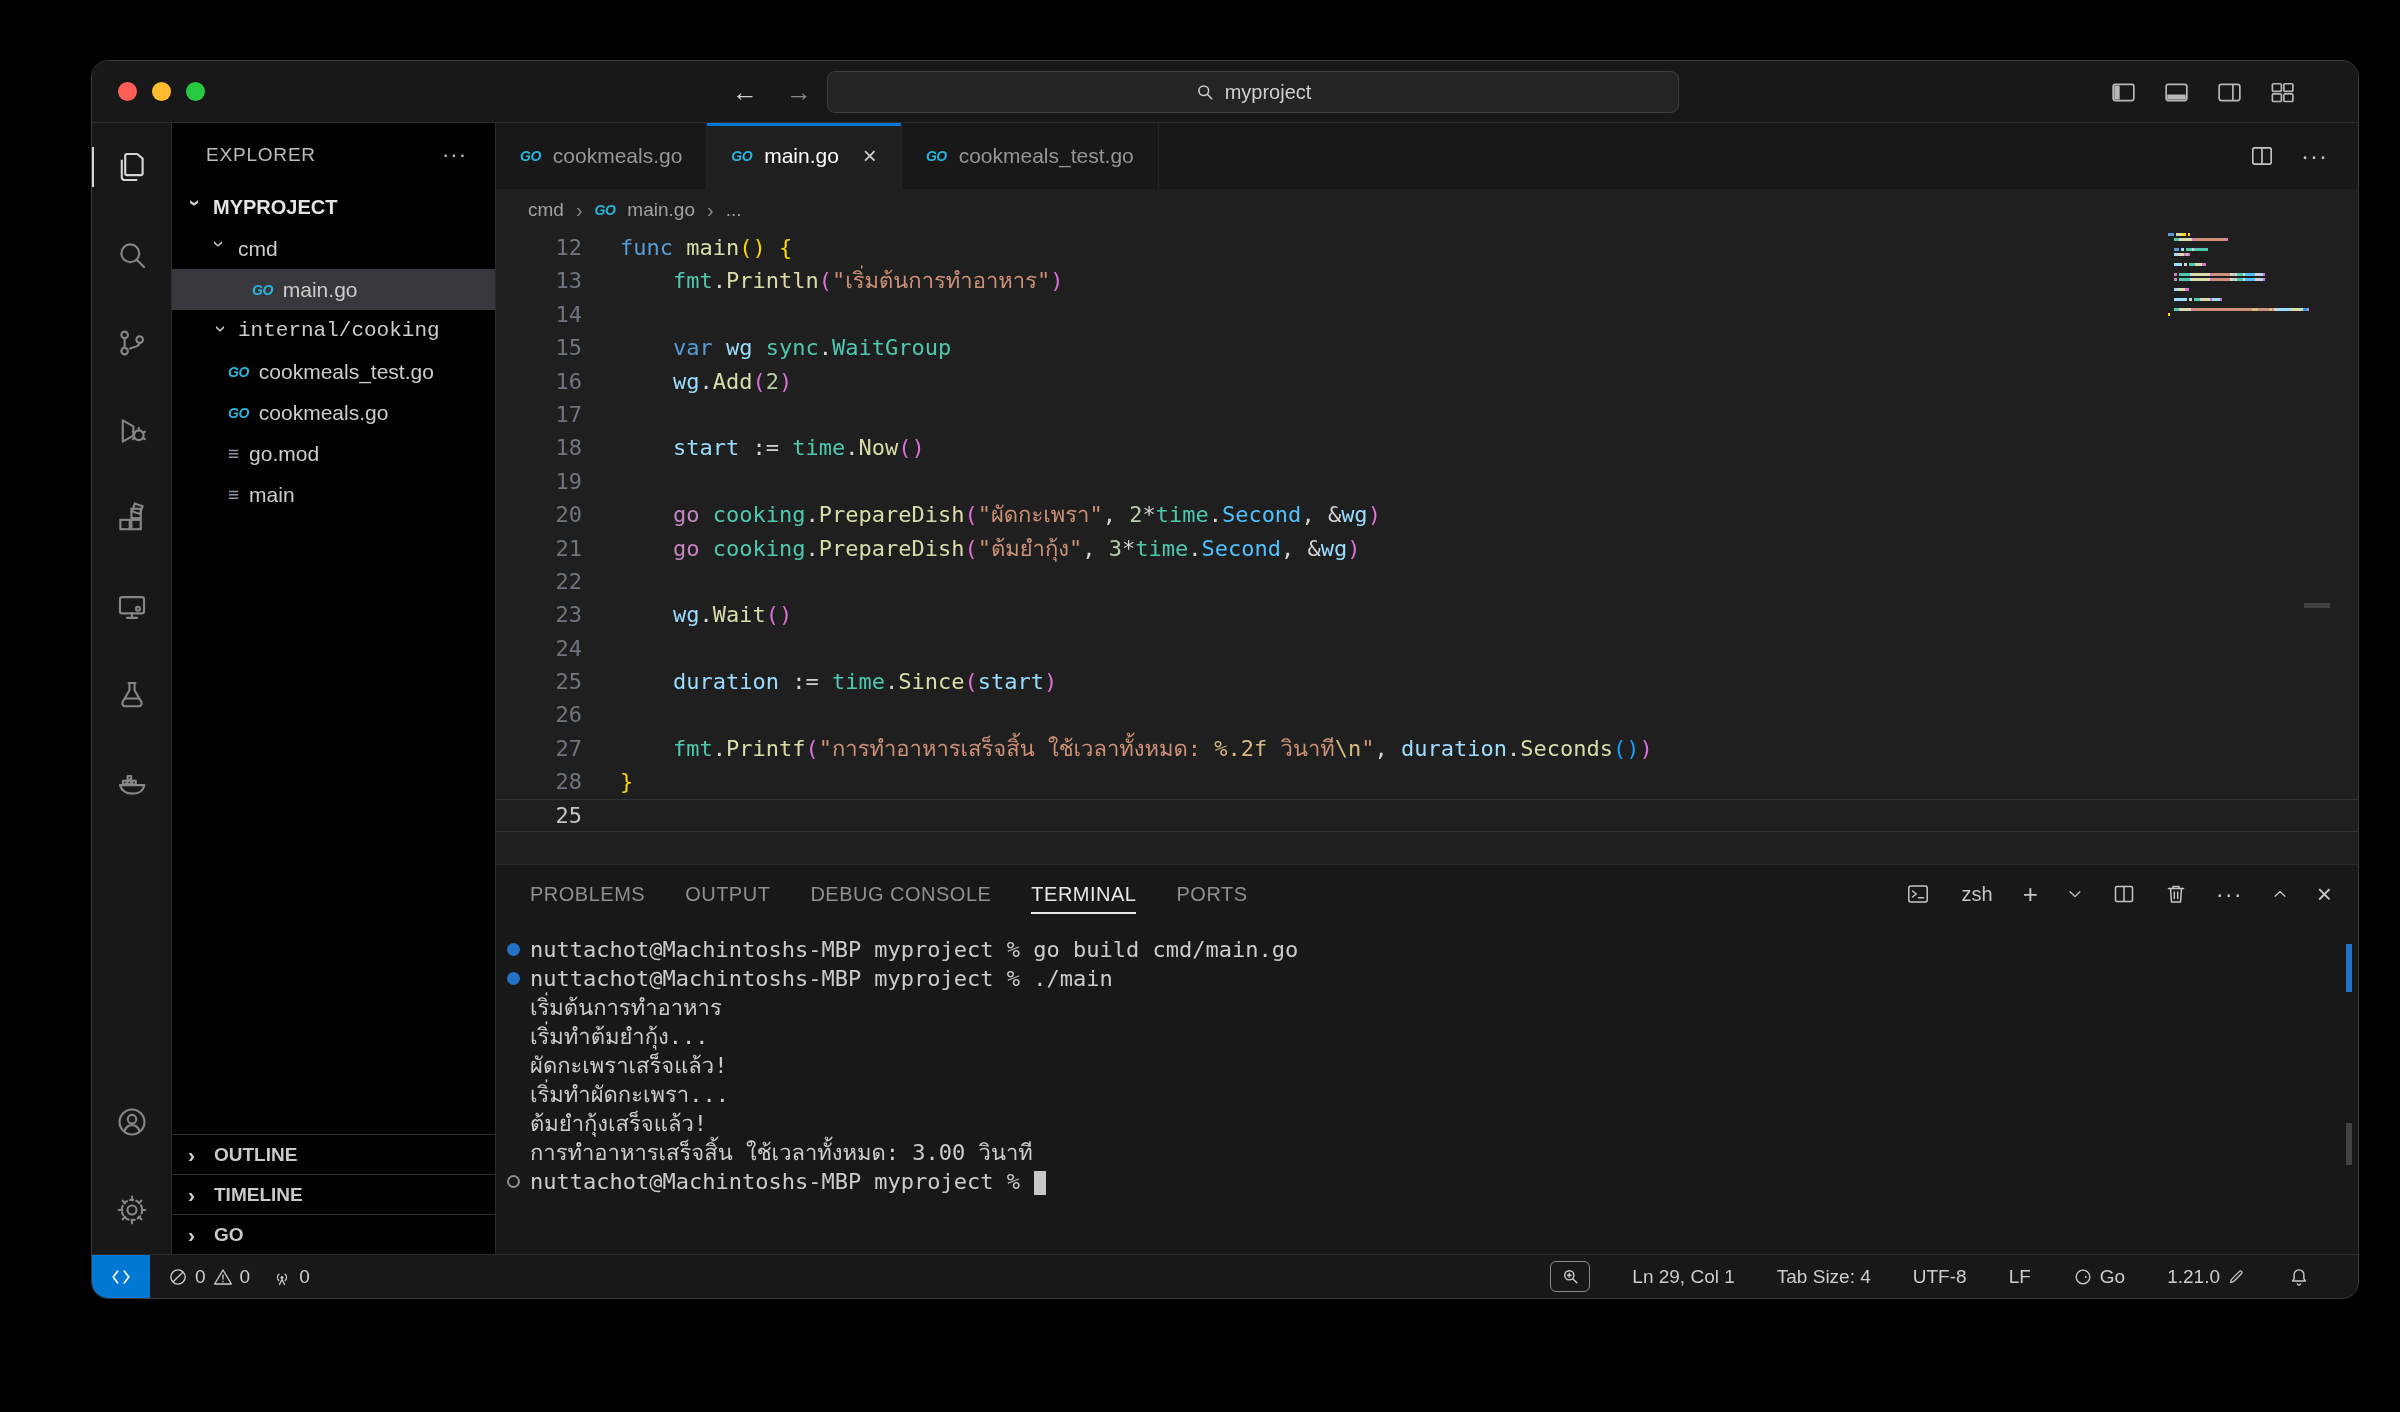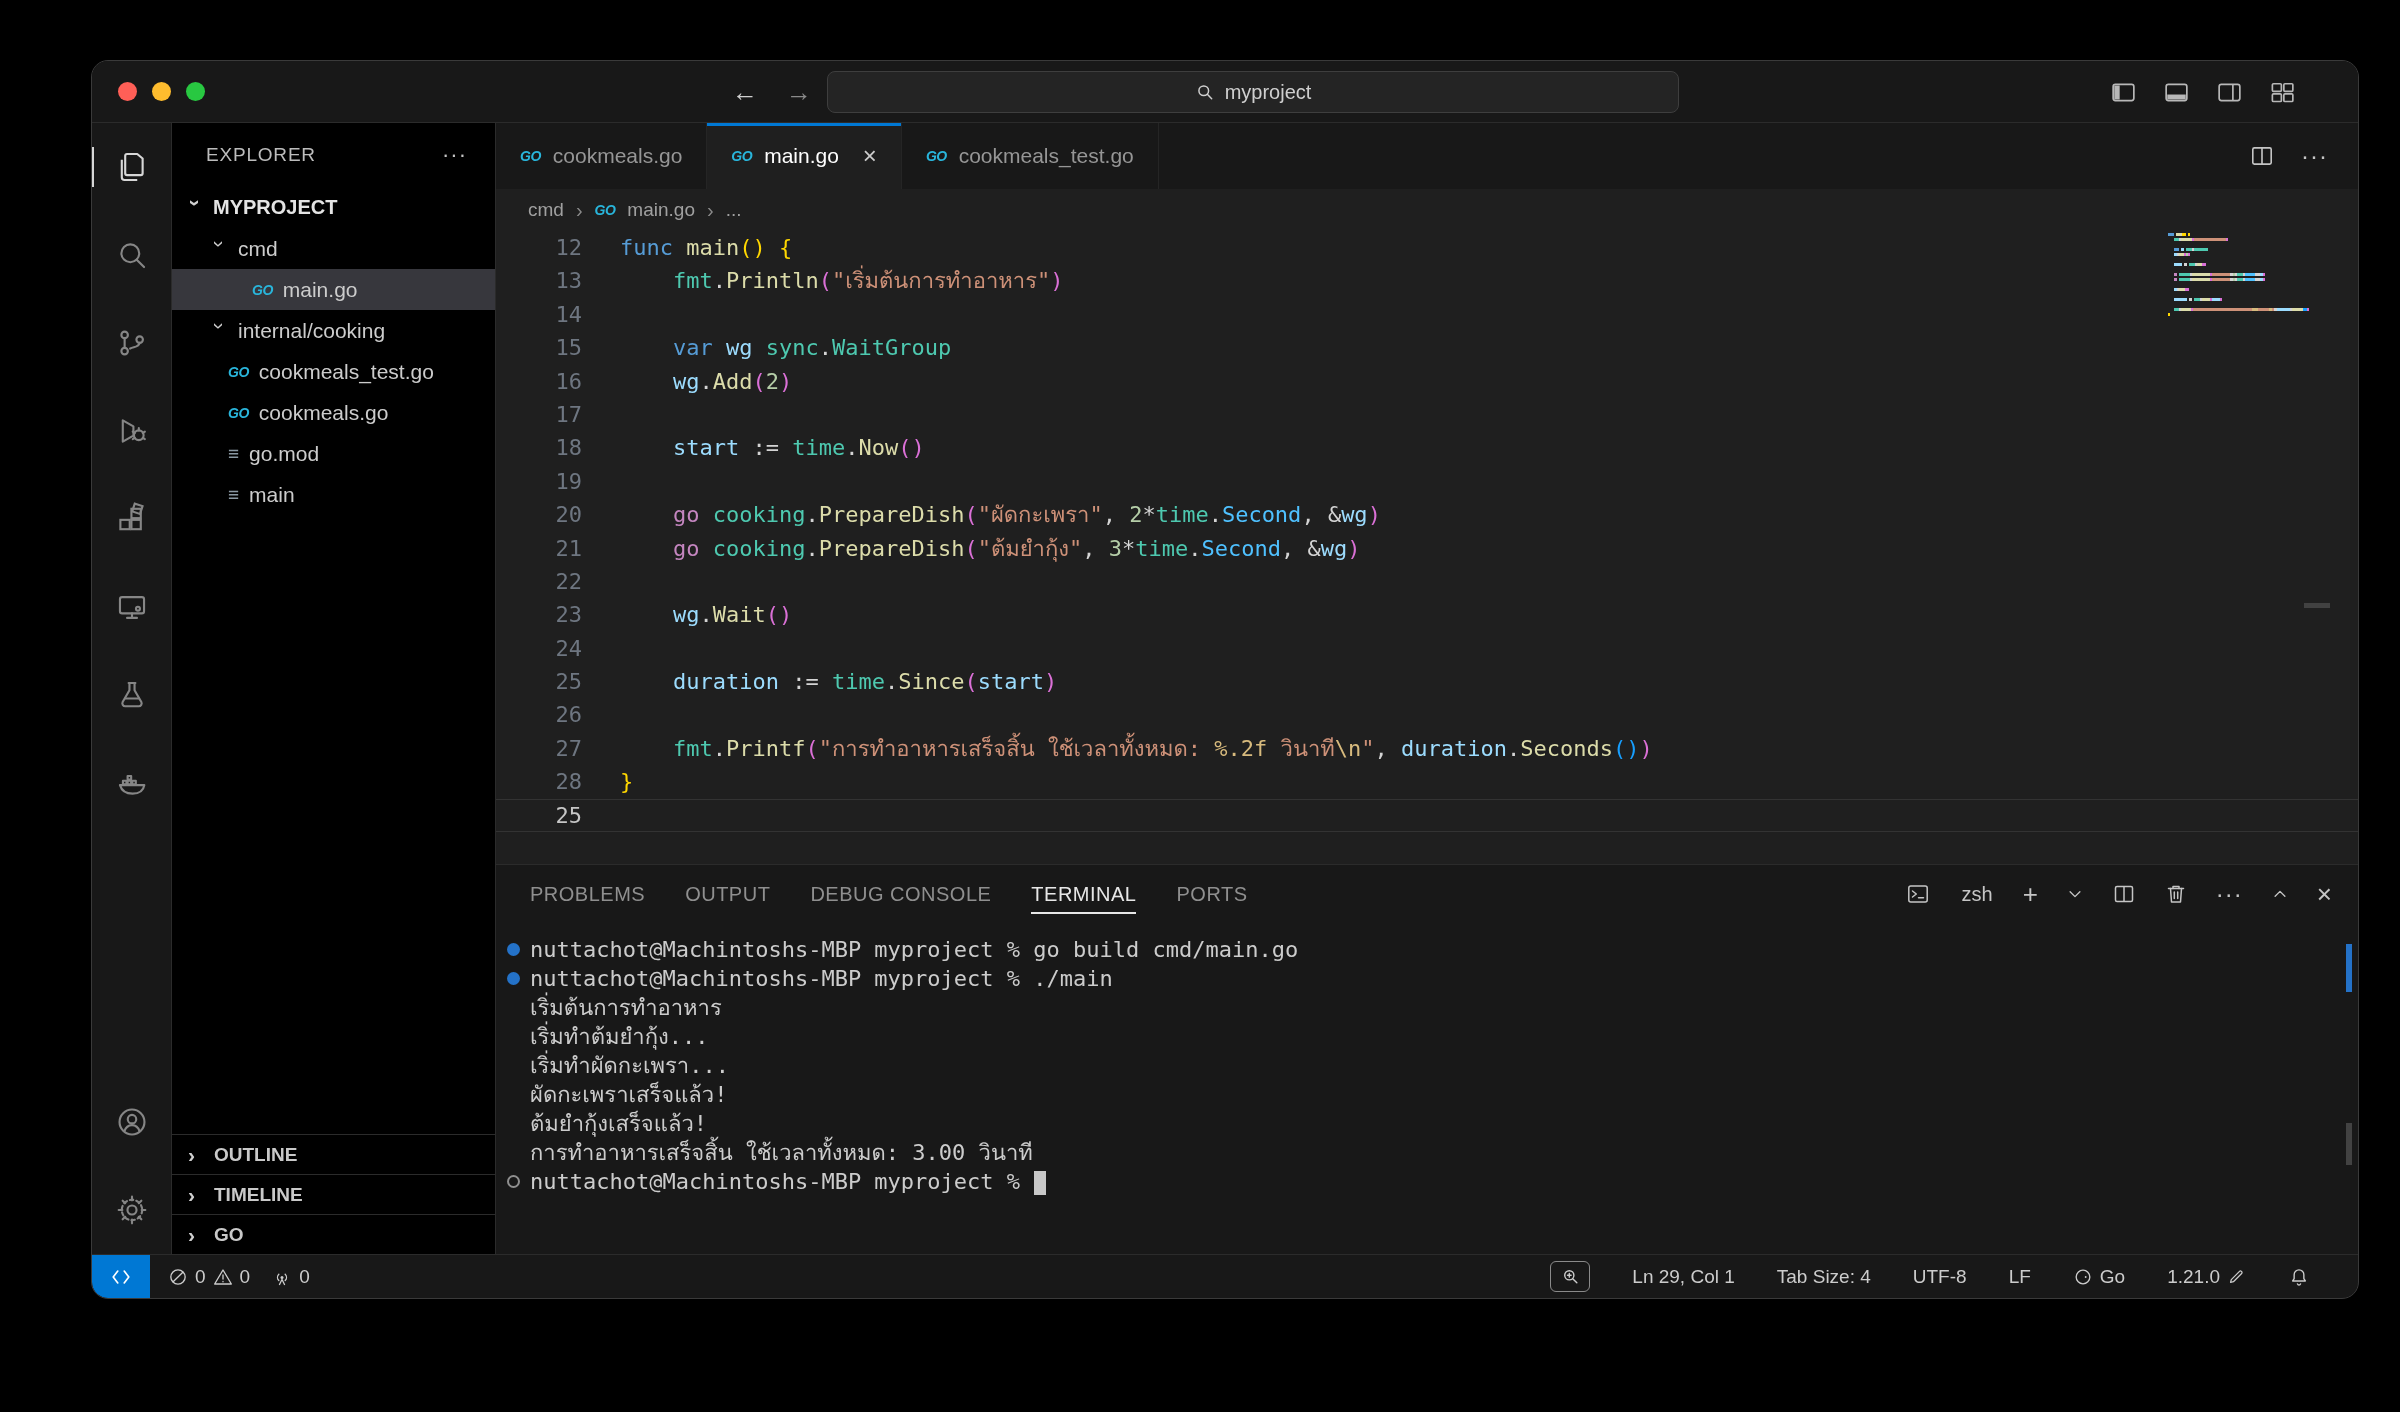--- a/index.html
+++ b/index.html
@@ -238,21 +238,21 @@
       </div>
       <div class="tree" id="tree">
           <div class="tree-row" style="padding-left: 40px;">
             <span class="chev down">›</span>
             <span>cmd</span>
           </div>
           <div class="tree-row selected" style="padding-left: 80px;">
             <span class="go-icon">GO</span>
             <span>main.go</span>
           </div>
-          <div class="tree-row" style="padding-left: 40px;">
+          <div class="tree-row" style="padding-left: 40px; font-family: Liberation Mono, monospace;">
             <span class="chev down">›</span>
             <span>internal/cooking</span>
           </div>
           <div class="tree-row" style="padding-left: 56px;">
             <span class="go-icon">GO</span>
             <span>cookmeals_test.go</span>
           </div>
           <div class="tree-row" style="padding-left: 56px;">
             <span class="go-icon">GO</span>
             <span>cookmeals.go</span>
@@ -513,22 +513,22 @@
                 <path d="M5.5 15 12 8.5 18.5 15"></path>
               </svg>
             <span style="font-size:26px;">×</span>
           </div>
         </div>
         <div class="terminal" id="terminal">
             <div class="term-line"><span class="term-deco run"></span><span>nuttachot@Machintoshs-MBP myproject % go build cmd/main.go</span></div>
             <div class="term-line"><span class="term-deco run"></span><span>nuttachot@Machintoshs-MBP myproject % ./main</span></div>
             <div class="term-line"><span>เริ่มต้นการทำอาหาร</span></div>
             <div class="term-line"><span>เริ่มทำต้มยำกุ้ง...</span></div>
+            <div class="term-line"><span>ผัดกะเพราเสร็จแล้ว!</span></div>
             <div class="term-line"><span>เริ่มทำผัดกะเพรา...</span></div>
-            <div class="term-line"><span>ผัดกะเพราเสร็จแล้ว!</span></div>
             <div class="term-line"><span>ต้มยำกุ้งเสร็จแล้ว!</span></div>
             <div class="term-line"><span>การทำอาหารเสร็จสิ้น ใช้เวลาทั้งหมด: 3.00 วินาที</span></div>
             <div class="term-line"><span class="term-deco prompt"></span><span>nuttachot@Machintoshs-MBP myproject % </span><span class="cursor"></span></div>
           </div>
         <div class="term-mark-blue"></div>
         <div class="term-mark-gray"></div>
       </div>
     </div>
   </div>
 

